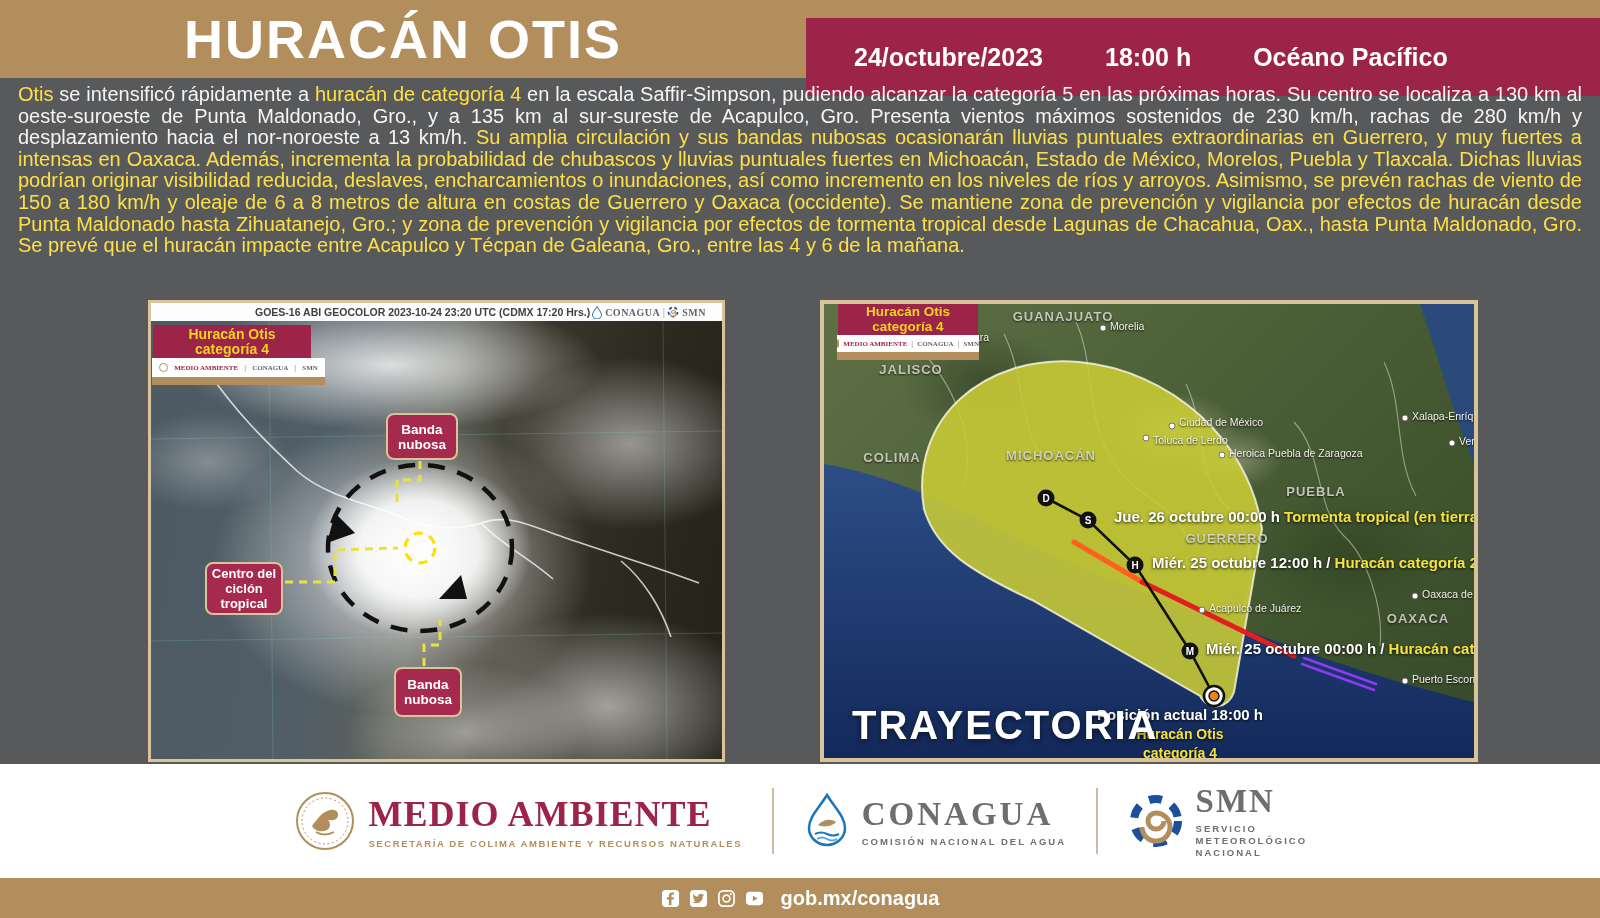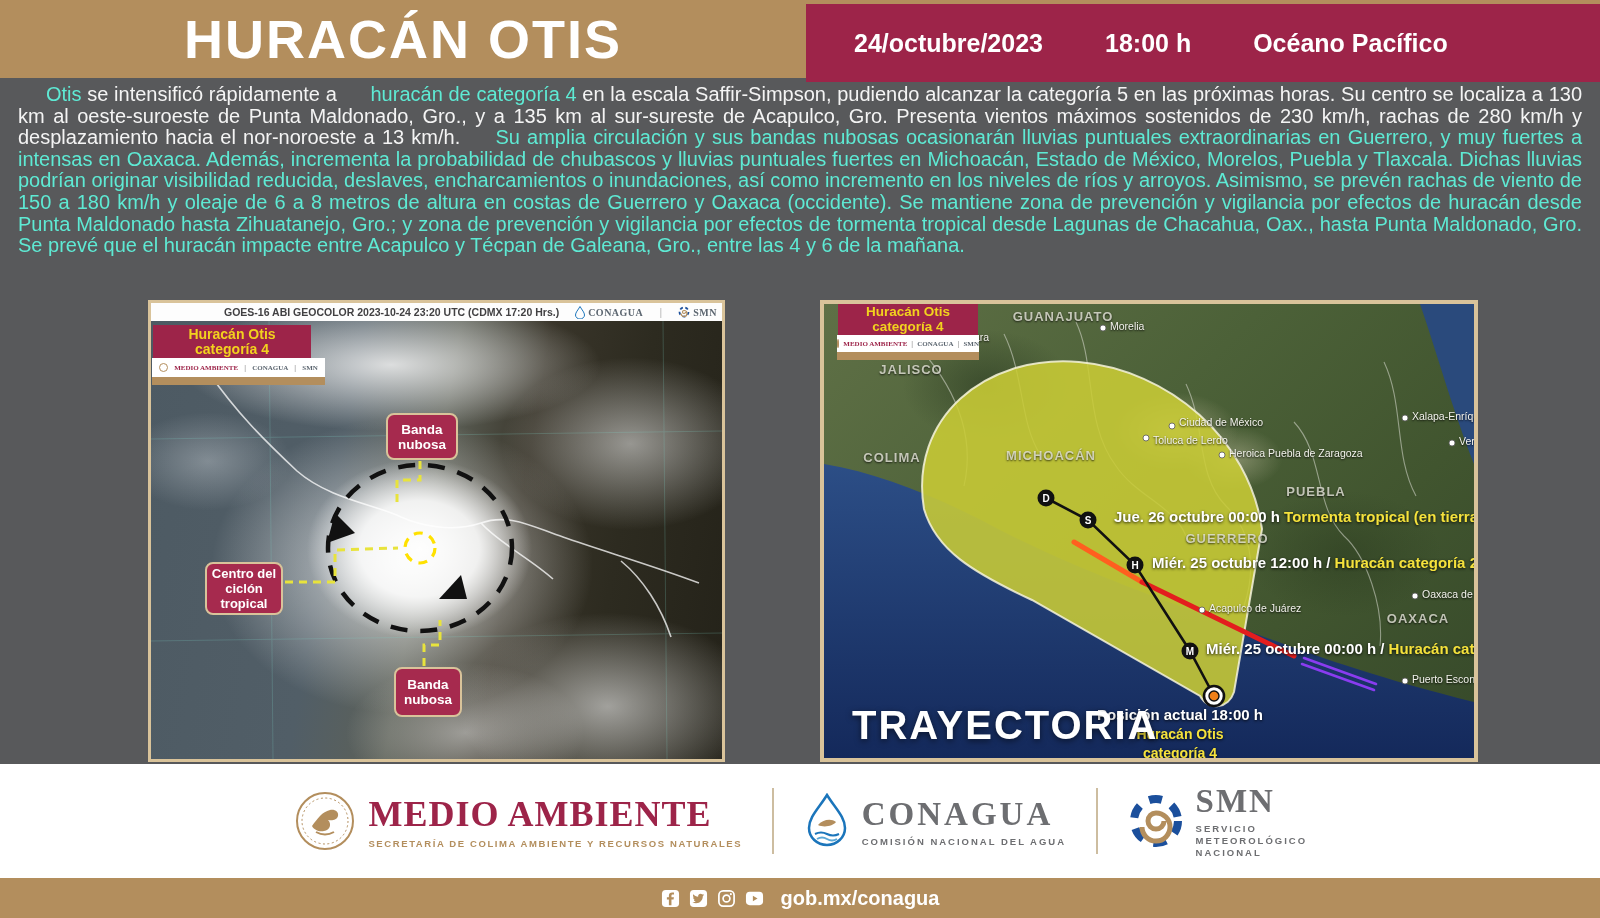--- a/index.html
+++ b/index.html
@@ -4,34 +4,34 @@
 <style>
   html,body{margin:0;padding:0;}
   body{width:1600px;height:918px;position:relative;overflow:hidden;background:#58595b;
        font-family:"Liberation Sans",sans-serif;}
   .abs{position:absolute;}
 
   
   #header{left:0;top:0;width:1600px;height:78px;background:#b38e5d;}
   #header-title{left:0;top:0;width:806px;height:78px;display:flex;align-items:center;justify-content:center;
     color:#fff;font-size:54px;font-weight:800;letter-spacing:2px;}
-  #header-info{left:806px;top:4px;right:0;height:78px;background:#9d2449;display:flex;align-items:center;
+  #header-info{left:806px;top:18px;right:0;height:78px;background:#9d2449;display:flex;align-items:center;
     color:#fff;font-size:25px;font-weight:700;}
   #header-info span{white-space:nowrap;}
 
   
   #bulletin{left:18px;right:18px;top:84px;color:#f4f4f4;font-size:20px;line-height:21.6px;
     text-align:justify;font-weight:500;}
-  #bulletin .hl{color:#5eead4;margin-left:28px;}
+  #bulletin .hl{color:#fde047;}
 
   
   .panel{border:3px solid #d9c39a;background:#fff;box-sizing:border-box;}
   #sat-panel{left:148px;top:300px;width:577px;height:462px;}
   #goes-strip{height:18px;background:#fdfdfd;display:flex;align-items:center;justify-content:flex-end;
-    gap:16px;padding-right:5px;font-size:10.5px;font-weight:700;color:#414042;white-space:nowrap;}
+    gap:2px;padding-right:16px;font-size:10.5px;font-weight:700;color:#414042;white-space:nowrap;}
   .minilogo{display:flex;align-items:center;gap:3px;font-family:"Liberation Serif",serif;font-weight:700;}
   .minilogo .nm{color:#5c6670;font-size:10px;letter-spacing:.5px;}
   #sat-image{position:relative;width:571px;height:438px;overflow:hidden;
     background:
       radial-gradient(ellipse 150px 120px at 47% 52%, rgba(255,255,255,.98), rgba(255,255,255,.85) 40%, rgba(255,255,255,0) 75%),
       radial-gradient(ellipse 265px 205px at 44% 56%, rgba(248,248,248,.8), rgba(248,248,248,0) 72%),
       radial-gradient(ellipse 300px 95px at 42% 10%, rgba(244,244,244,.85), rgba(244,244,244,0) 70%),
       radial-gradient(ellipse 120px 70px at 10% 32%, rgba(225,230,235,.35), rgba(225,230,235,0) 70%),
       radial-gradient(ellipse 180px 120px at 84% 28%, rgba(238,238,238,.55), rgba(238,238,238,0) 72%),
       radial-gradient(ellipse 210px 130px at 80% 88%, rgba(240,240,240,.6), rgba(240,240,240,0) 72%),

